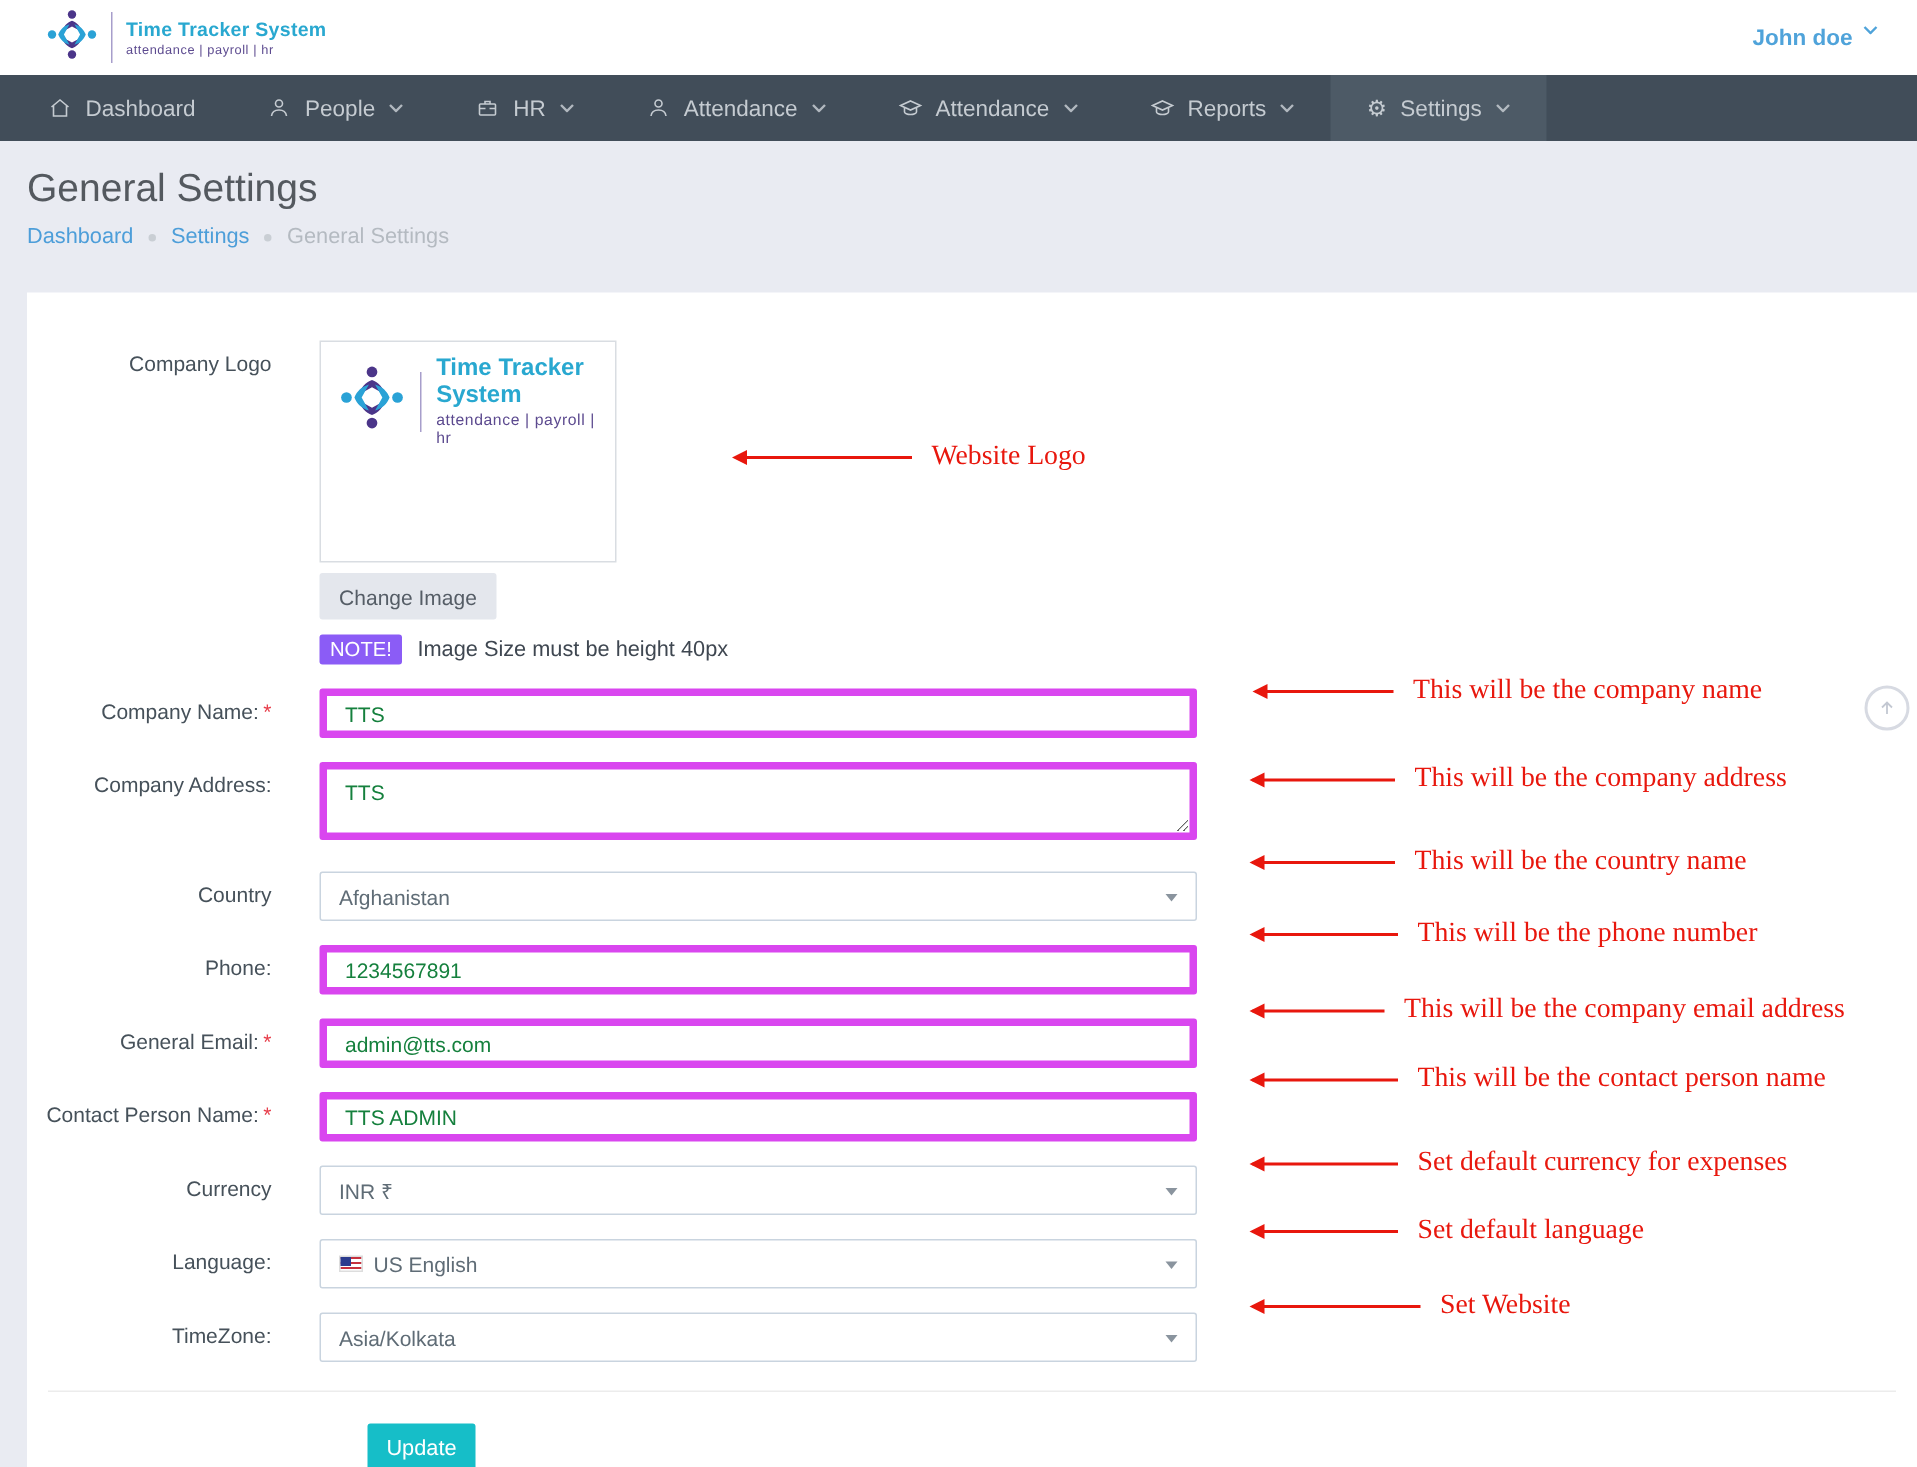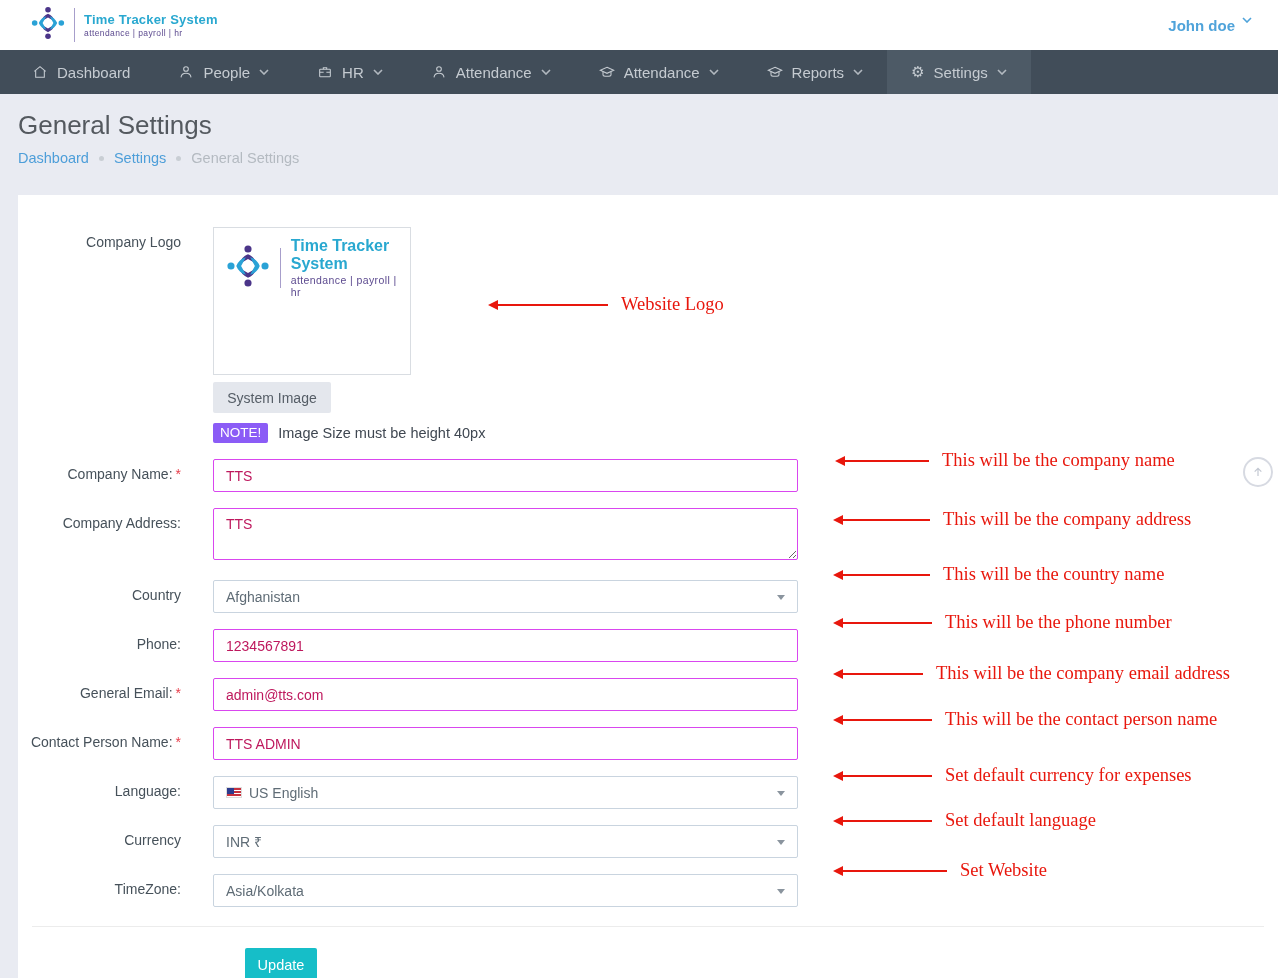--- a/index.html
+++ b/index.html
@@ -40,21 +40,21 @@
   .logo-box { width:198px; height:148px; border:1px solid #d9dde2; padding:9px 0 0 11px; background:#fff; }
   .box-logo { display:flex; align-items:center; }
   .box-logo .brand-divider { height:40px; margin:0 10px 0 9px; }
   .box-title { color:#29a8d0; font-size:16px; font-weight:bold; }
   .box-tagline { color:#5c4a8f; font-size:10.5px; margin-top:1px; letter-spacing:.4px; }
 
   .btn-change { display:block; margin-top:7px; width:118px; height:31px; background:#e4e7ed; border:none; border-radius:2px; color:#555d66; font-size:14px; font-family:inherit; cursor:pointer; }
   .note-row { margin-top:10px; display:flex; align-items:center; gap:10px; font-size:14.5px; color:#3f4751; }
   .note-badge { background:#8b5cf6; color:#fff; font-size:13.5px; padding:2px 7px 3px; border-radius:2px; }
 
-  .text-input { width:585px; height:33px; border:1px solid #d946ef; border-radius:2px; padding:0 12px; font-size:14px; color:#be185d; font-family:inherit; background:#fff; outline:none; }
+  .text-input { width:585px; height:33px; border:5px solid #d946ef; border-radius:2px; padding:0 12px; font-size:14px; color:#15803d; font-family:inherit; background:#fff; outline:none; }
   textarea.text-input { height:52px; padding-top:7px; resize:both; }
 
   .select-box { width:585px; height:33px; border:1px solid #c9d4df; border-radius:2px; background:#fff; display:flex; align-items:center; padding:0 28px 0 12px; font-size:14px; color:#5f6c76; position:relative; cursor:pointer; }
   .select-box .caret { position:absolute; right:12px; top:50%; margin-top:-2px; width:0; height:0; border-left:4px solid transparent; border-right:4px solid transparent; border-top:5px solid #8a949e; }
 
   .flag-us { width:16px; height:11px; margin-right:7px; position:relative; flex:none; background:repeating-linear-gradient(180deg,#c6313e 0 1.6px,#fff 1.6px 3.2px); border:.5px solid #ddd; }
   .flag-us::before { content:""; position:absolute; left:0; top:0; width:7px; height:6px; background:#2c3b8e; }
 
   .footer-divider { border-top:1px solid #ececec; margin:19px 14px 0 14px; }
   .update-btn { display:block; margin:21px 0 0 227px; width:72px; height:34px; background:#16bec8; border:none; border-radius:2px; color:#fff; font-size:14.5px; font-family:inherit; cursor:pointer; }
@@ -219,21 +219,21 @@
                   </g>
               </svg>
             </span>
             <span class="brand-divider"></span>
             <span>
               <div class="box-title">Time Tracker System</div>
               <div class="box-tagline">attendance | payroll | hr</div>
             </span>
           </div>
         </div>
-        <button class="btn-change">System Image</button>
+        <button class="btn-change">Change Image</button>
         <div class="note-row">
           <span class="note-badge">NOTE!</span>
           <span>Image Size must be height 40px</span>
         </div>
       </div>
     </div>
 
     <div class="row">
       <div class="label-col"><span>Company Name:</span><span class="req">*</span></div>
       <div class="control-col">
@@ -273,35 +273,35 @@
     </div>
 
     <div class="row">
       <div class="label-col"><span>Contact Person Name:</span><span class="req">*</span></div>
       <div class="control-col">
         <input class="text-input" type="text" value="TTS ADMIN" style="">
       </div>
     </div>
 
     <div class="row">
+      <div class="label-col">Currency</div>
+      <div class="control-col">
+        <div class="select-box">
+          <span>INR ₹</span>
+          <span class="caret"></span>
+        </div>
+      </div>
+    </div>
+
+    <div class="row">
       <div class="label-col">Language:</div>
       <div class="control-col">
         <div class="select-box">
           <span class="flag-us"></span>
           <span>US English</span>
-          <span class="caret"></span>
-        </div>
-      </div>
-    </div>
-
-    <div class="row">
-      <div class="label-col">Currency</div>
-      <div class="control-col">
-        <div class="select-box">
-          <span>INR ₹</span>
           <span class="caret"></span>
         </div>
       </div>
     </div>
 
     <div class="row">
       <div class="label-col">TimeZone:</div>
       <div class="control-col">
         <div class="select-box">
           <span>Asia/Kolkata</span>

